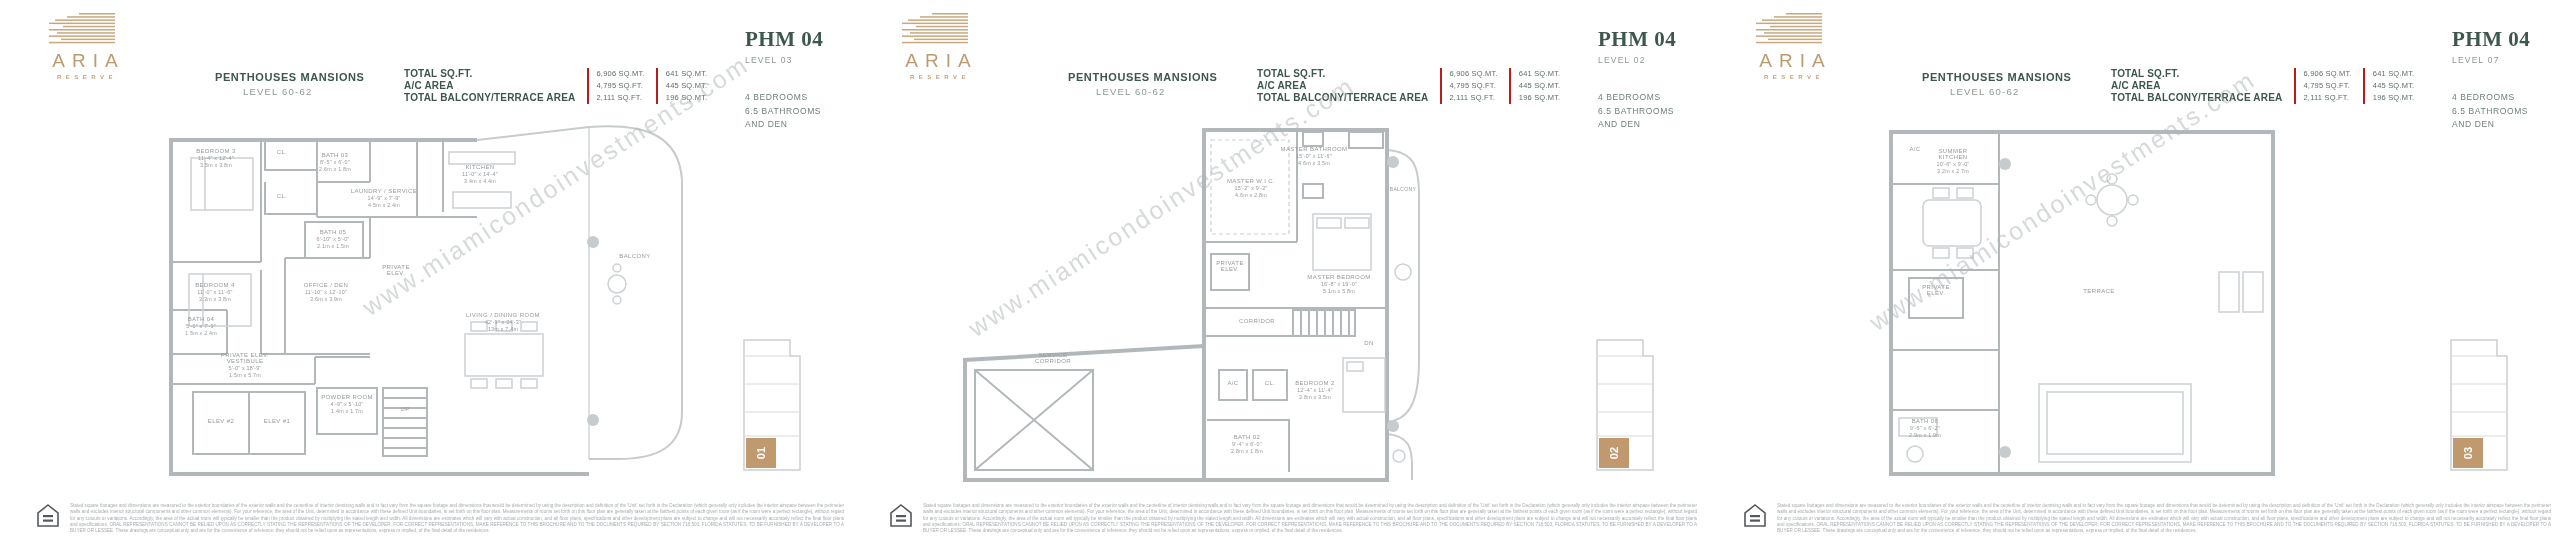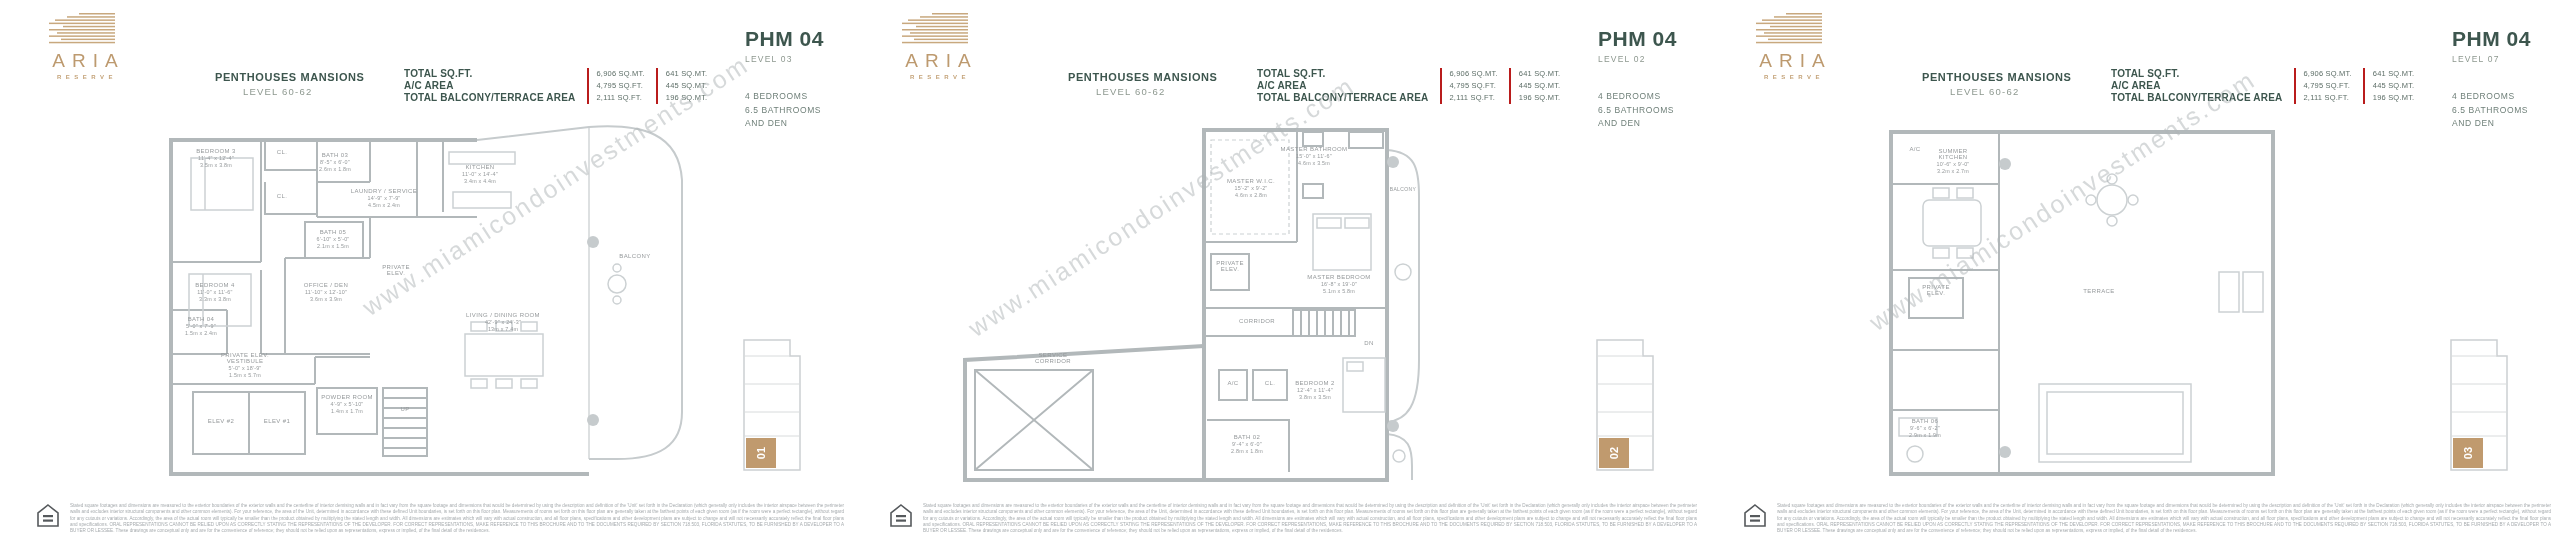--- a/index.html
+++ b/index.html
@@ -12,21 +12,21 @@
   .logo-sub{font-size:6px;letter-spacing:4.5px;padding-left:4px;color:#c4a379;margin-top:2px;font-weight:700;}
   
   .ptitle{position:absolute;left:215px;top:71px;}
   .pt1{font-size:11px;font-weight:700;color:#3d564e;letter-spacing:.6px;text-align:center;}
   .pt2{font-size:9.5px;color:#8d988f;margin-top:3px;letter-spacing:1.2px;padding-left:28px;}
   .stats{position:absolute;left:404px;top:68px;display:flex;align-items:stretch;}
   .stats-labels div{font-size:10px;font-weight:700;color:#3d564e;line-height:12px;letter-spacing:.2px;white-space:nowrap;}
   .stats-col{border-left:2px solid #b91c1c;padding-left:8px;margin-left:11px;}
   .stats-col div{font-size:7.5px;color:#5d6e67;line-height:12px;letter-spacing:.2px;white-space:nowrap;}
   .unit{position:absolute;left:745px;top:27px;}
-  .unit-name{font-size:21px;font-weight:700;color:#3d564e;letter-spacing:.5px;}
+  .unit-name{font-size:21px;font-weight:700;color:#3d564e;letter-spacing:.5px;font-family:Liberation Serif, serif;}
   .unit-level{font-size:8.5px;color:#8d988f;margin-top:3px;letter-spacing:1.2px;}
   .unit-feats{margin-top:26px;}
   .unit-feats div{font-size:8.5px;color:#6e7f78;line-height:13.5px;letter-spacing:.6px;white-space:nowrap;}
   
   .plan{position:absolute;top:122px;}
   .plan-1{left:165px;width:540px;height:360px;}
   .plan-2{left:104px;width:470px;height:360px;}
   .plan-3{left:180px;width:400px;height:360px;}
   .plansvg{position:absolute;left:0;top:0;}
   .room{position:absolute;transform:translateX(-50%);text-align:center;color:#95999b;white-space:nowrap;z-index:2;}

